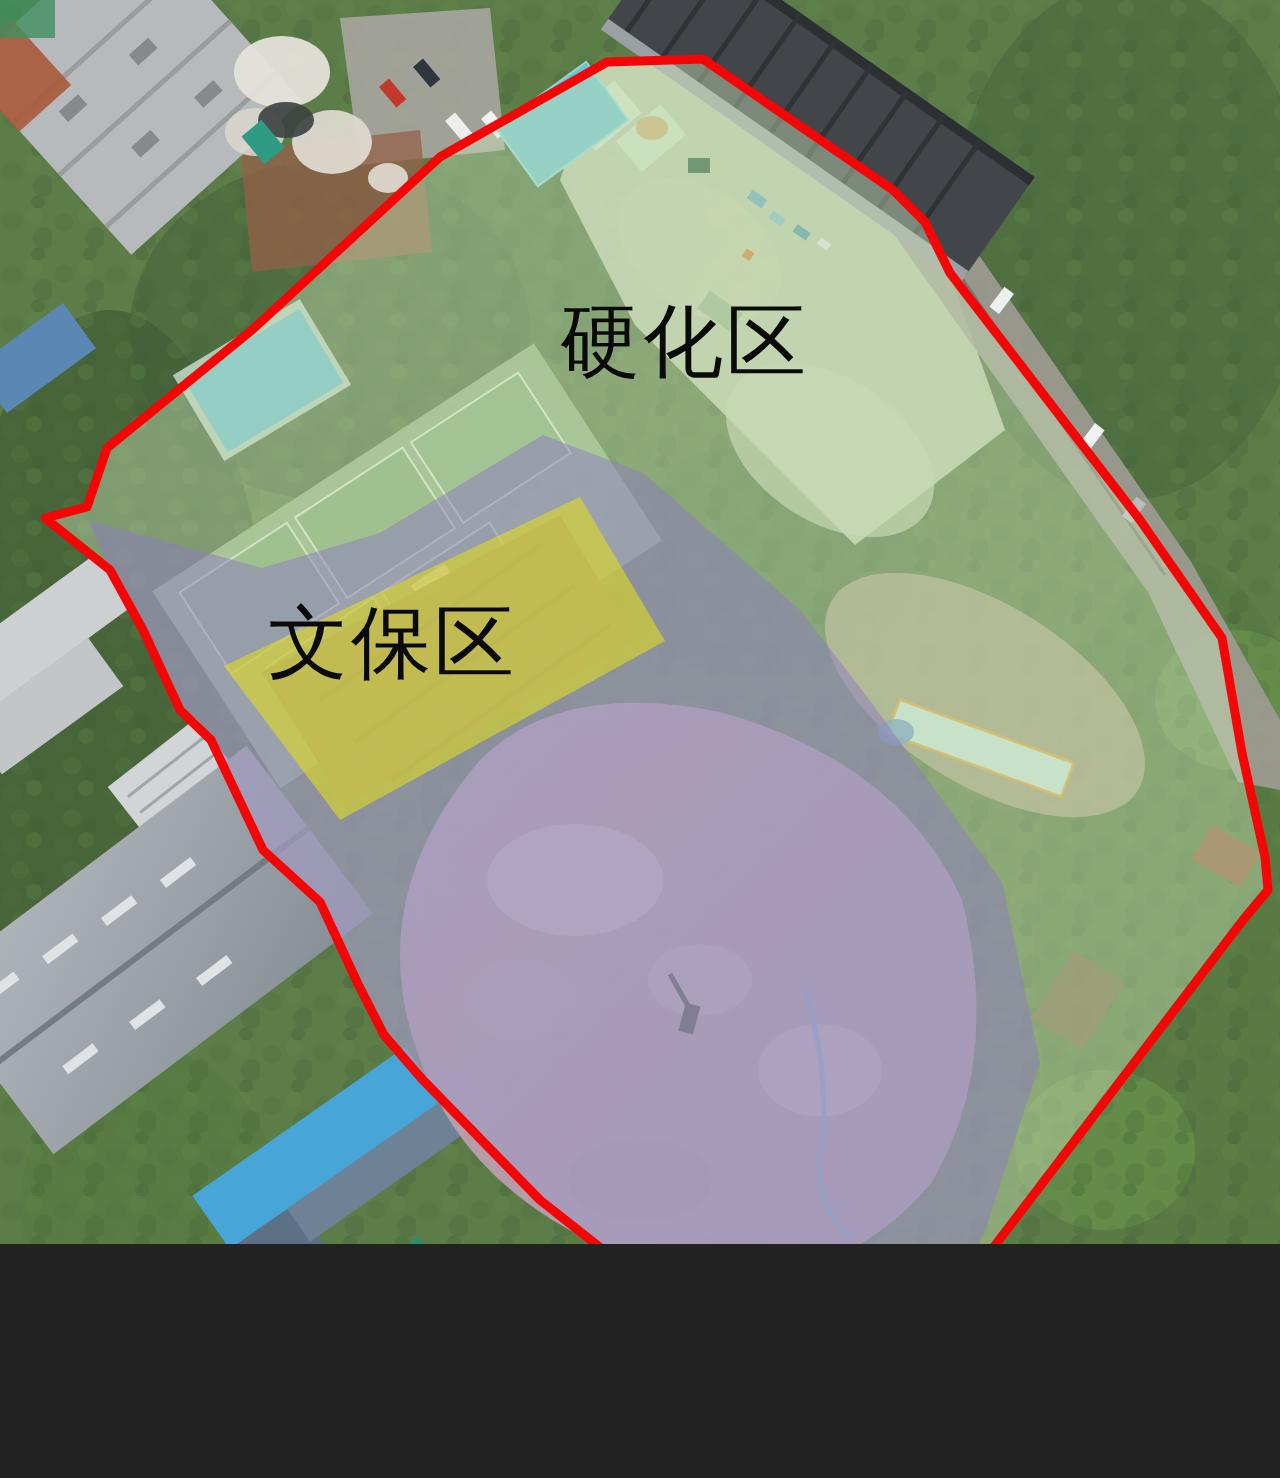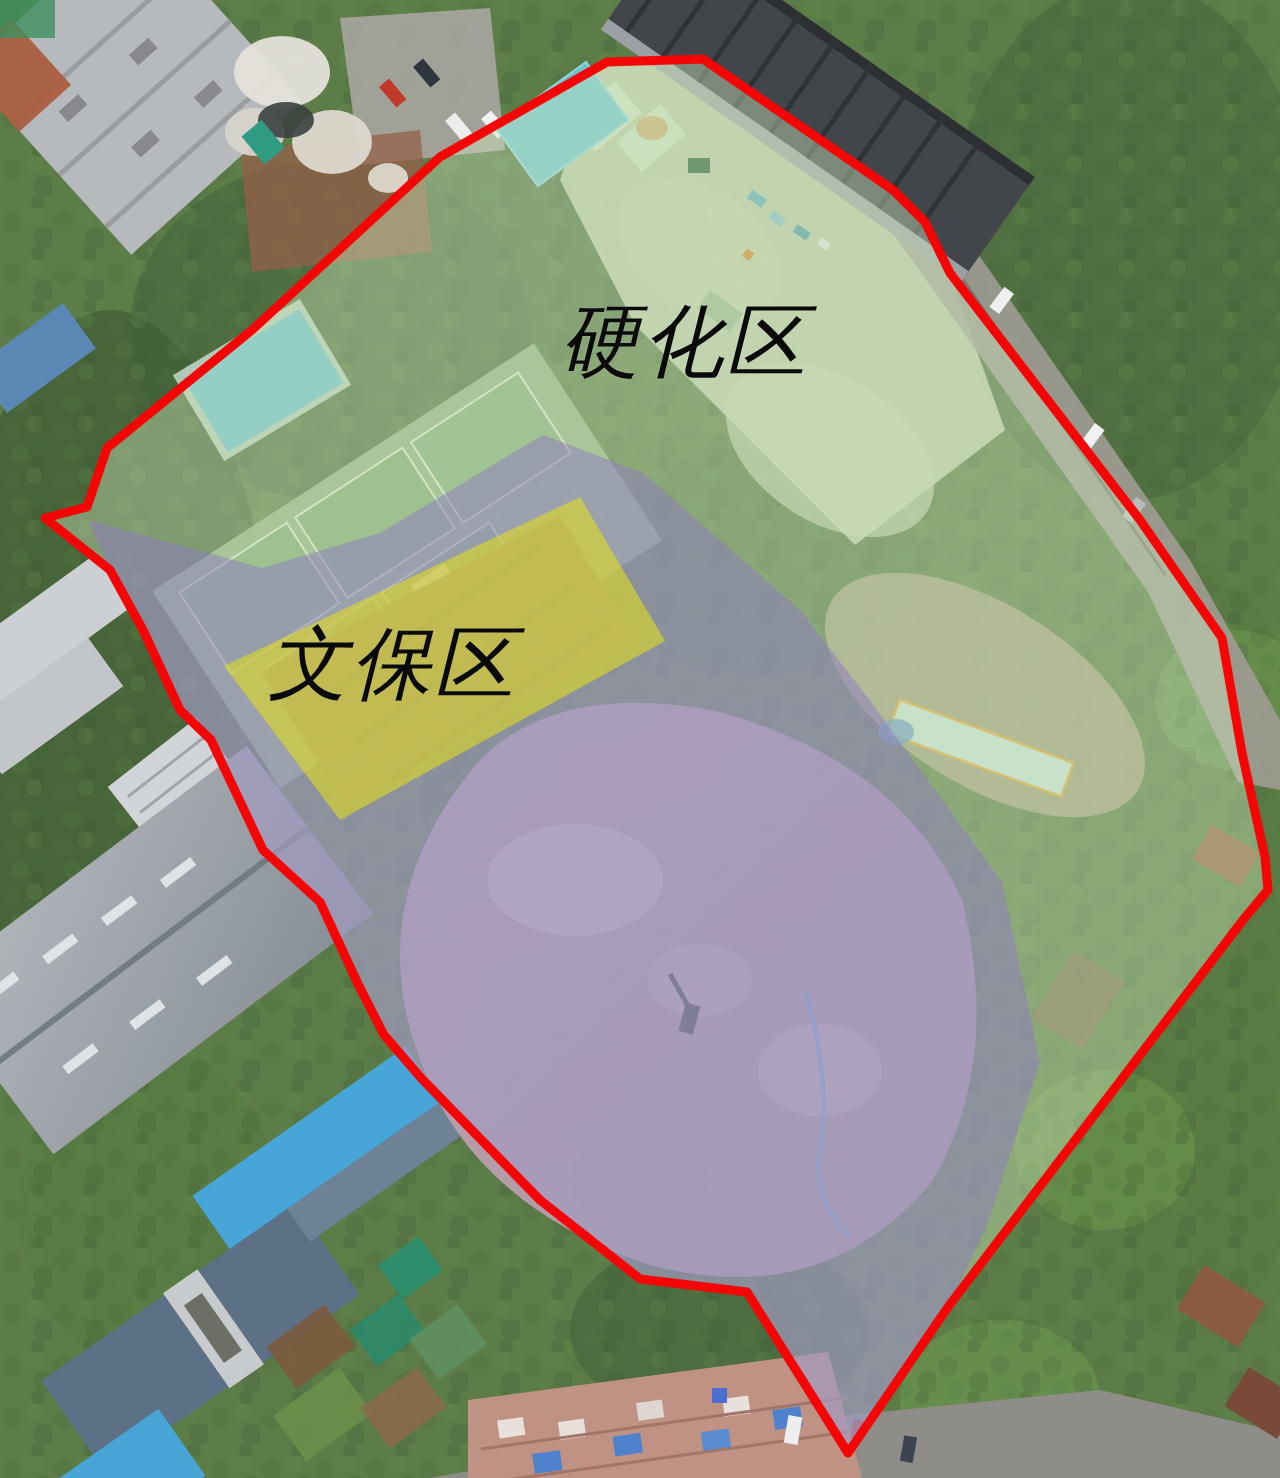--- a/index.html
+++ b/index.html
@@ -1,20 +1,19 @@
 <!DOCTYPE html>
 <html><head>
 <meta charset="utf-8">
 <style>
   html,body{margin:0;padding:0;background:#222;}
   .stage{
-    position:relative;width:1280px;height:1478px;overflow:hidden;
+    position:relative;width:1280px;height:1244px;overflow:hidden;
     background:#86efac;
     font-family:"DejaVu Serif","Liberation Serif",serif;
-    font-style:italic;
   }
   .stage svg{position:absolute;left:0;top:0;}
   .zone-label{
     position:absolute;
     font-size:80px;
     line-height:1;
     letter-spacing:3px;
     font-weight:500;
     color:#0a0a0a;
     white-space:nowrap;
@@ -251,15 +250,15 @@
   <g>
     <path fill-opacity="0.42" d="M 607,62 L 703,59 L 893,190 L 925,222 L 950,273 L 1140,520 L 1222,638 L 1242,753 L 1265,857 L 1268,890 L 1243,920 L 948,1307 L 848,1453 L 747,1292 L 640,1279 L 540,1200 L 422,1079 L 384,1035 L 358,984 L 320,902 L 263,850 L 211,740 L 180,710 L 143,630 L 110,570 L 45,518 L 87,507 L 107,448 L 252,330 L 440,157 Z" fill="#cfe7bc"></path>
     <path fill-opacity="0.5" d="M 543,435 L 380,533 L 262,568 L 88,520 L 110,570 L 143,630 L 180,710 L 211,740 L 263,850 L 320,902 L 358,984 L 384,1035 L 422,1079 L 540,1200 L 640,1279 L 747,1292 L 848,1453 L 948,1307 L 986,1228 L 1040,1062 L 1002,882 L 868,698 L 800,610 L 643,473 Z" fill="#8d7cc2"></path>
     <path fill-opacity="0.55" d="M 580,497 L 665,641 L 340,820 L 224,666 Z" fill="#e8e114"></path>
   </g>
 
   <path fill="none" stroke-width="9" stroke-linejoin="round" stroke-linecap="round" d="M 607,62 L 703,59 L 893,190 L 925,222 L 950,273 L 1140,520 L 1222,638 L 1242,753 L 1265,857 L 1268,890 L 1243,920 L 948,1307 L 848,1453 L 747,1292 L 640,1279 L 540,1200 L 422,1079 L 384,1035 L 358,984 L 320,902 L 263,850 L 211,740 L 180,710 L 143,630 L 110,570 L 45,518 L 87,507 L 107,448 L 252,330 L 440,157 Z" stroke="#f40606"></path>
 </svg>
 
 <div class="zone-label" style="left:560px;top:302px;">硬化区</div>
-<div class="zone-label" style="left:268px;top:624px;">文保区</div>
+<div class="zone-label" style="left:268px;top:603px;">文保区</div>
 
 </div>
 
 </body></html>

